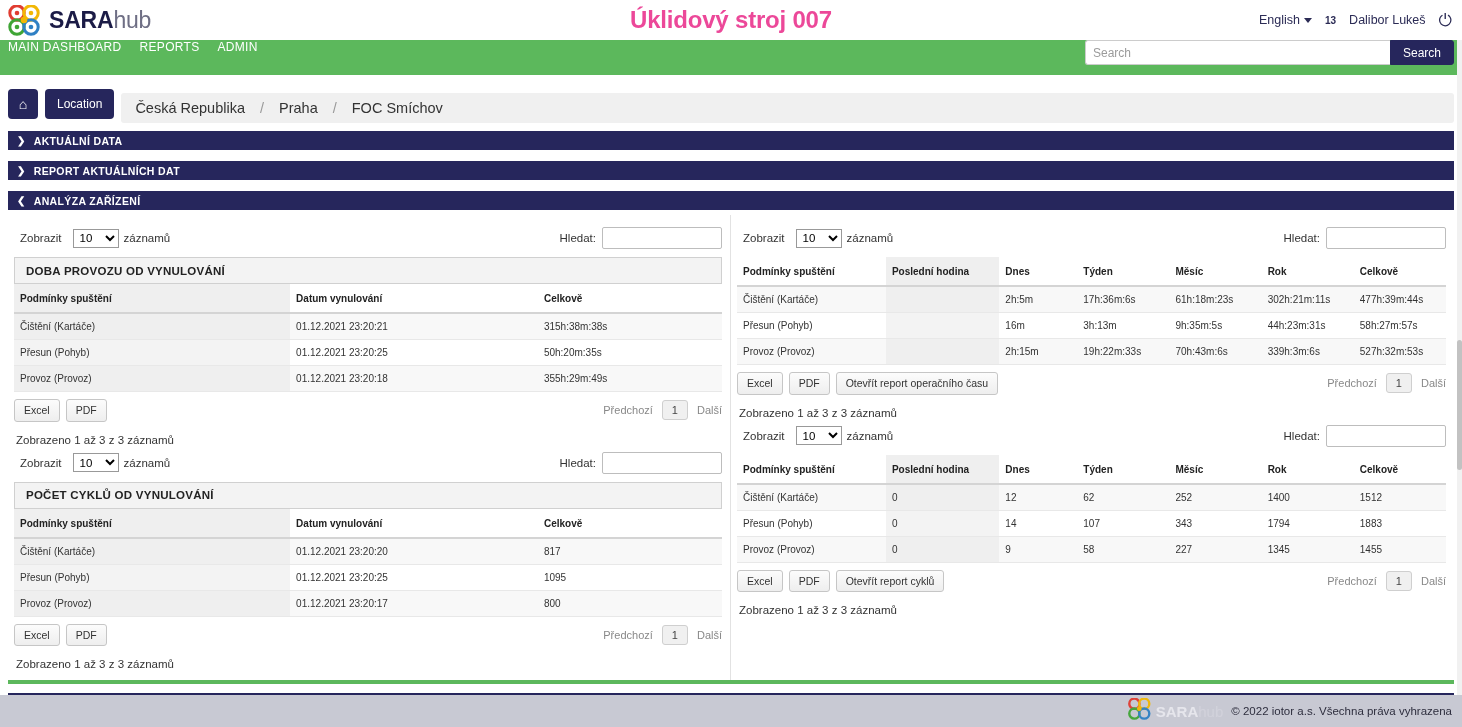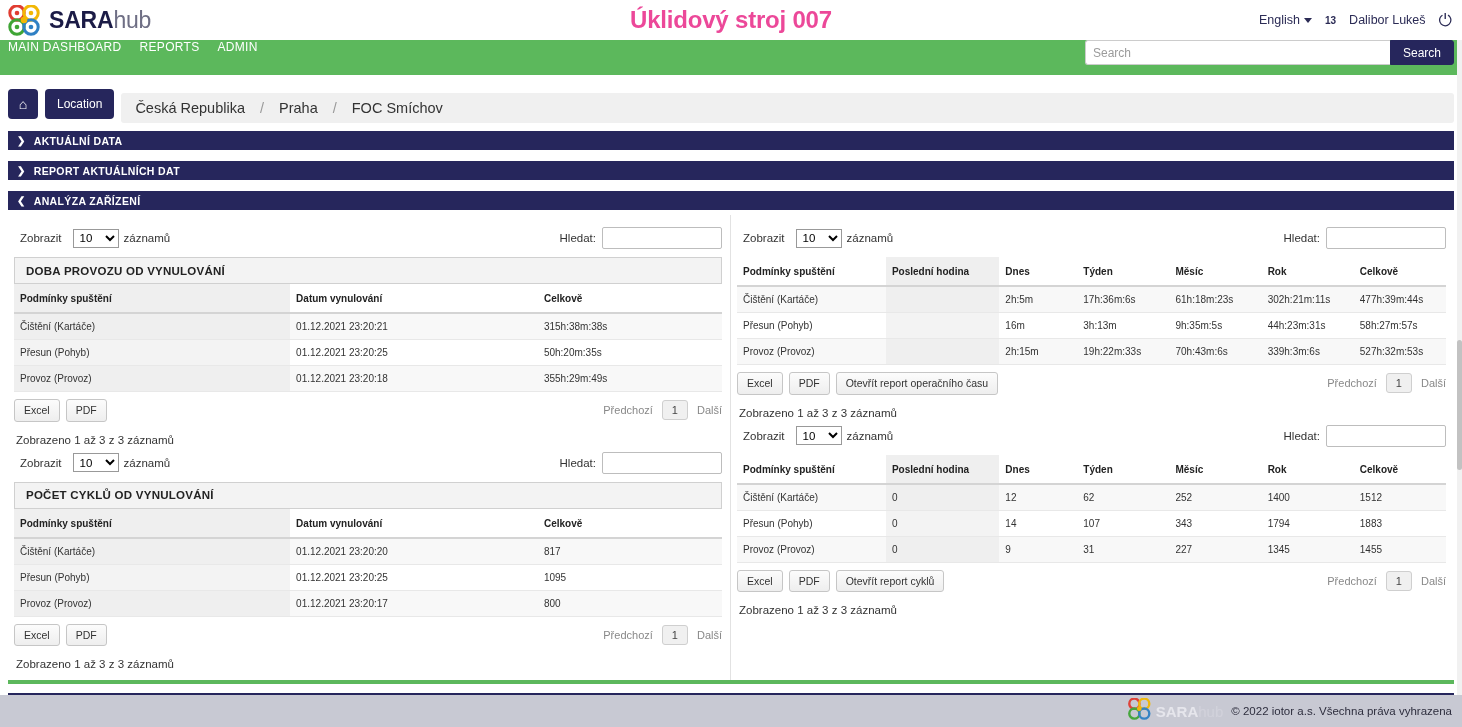--- a/index.html
+++ b/index.html
@@ -507,21 +507,21 @@
             <td>14</td>
             <td>107</td>
             <td>343</td>
             <td>1794</td>
             <td>1883</td>
           </tr>
           <tr>
             <td>Provoz (Provoz)</td>
             <td class="sorted">0</td>
             <td>9</td>
-            <td>31</td>
+            <td>58</td>
             <td>227</td>
             <td>1345</td>
             <td>1455</td>
           </tr>
         </tbody>
       </table>
 
       <div class="btm-row">
         <div class="btn-grp">
           <button class="sbtn">Excel</button>

